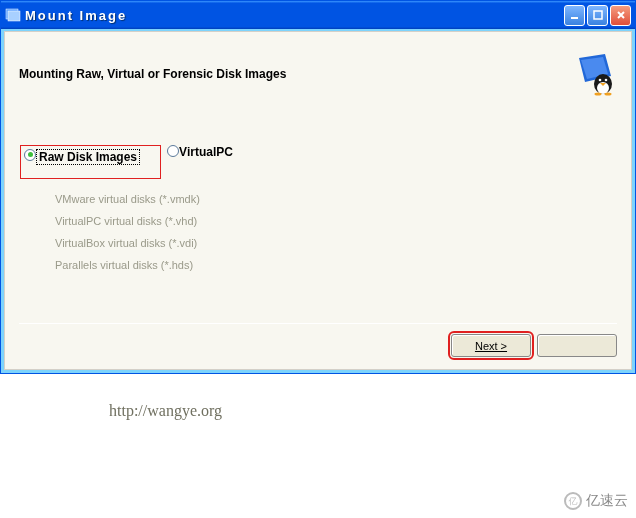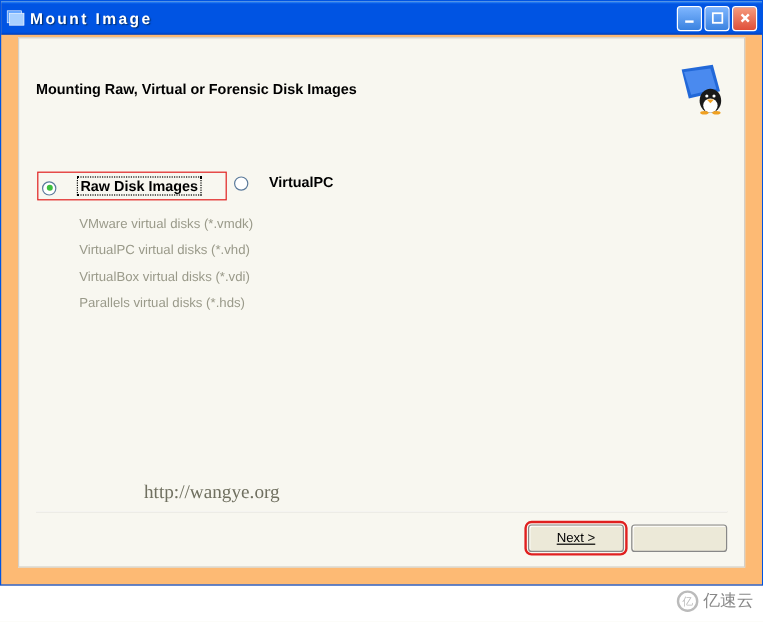--- a/index.html
+++ b/index.html
@@ -6,23 +6,23 @@
     body {
       font-family: Tahoma, sans-serif;
       font-size: 11px;
       background: #fff;
       width: 636px;
       height: 518px;
       position: relative;
     }
     .window {
       width: 636px;
-      height: 488px;
+      height: 374px;
       border: 1px solid #0054e3;
-      background: #fdba74;
+      background: #7dd3fc;
       display: flex;
       flex-direction: column;
     }
     .titlebar {
       height: 28px;
       background: linear-gradient(to bottom, #3a95ff 0%, #0054e3 8%, #0054e3 92%, #003db8 100%);
       display: flex;
       align-items: center;
       padding: 0 4px;
       color: #fff;
@@ -60,21 +60,21 @@
     }
     .ctrl-min, .ctrl-max {
       background: linear-gradient(to bottom, #7eb6ff, #3a82e0);
     }
     .ctrl-close {
       background: linear-gradient(to bottom, #f59c7e, #e04f3a);
     }
     .content {
       flex: 1;
       background: #f8f7f0;
-      margin: 14px;
+      margin: 3px;
       margin-top: 2px;
       border: 1px solid #d4d0c8;
       display: flex;
       flex-direction: column;
       position: relative;
     }
     .header-row {
       display: flex;
       align-items: center;
       justify-content: space-between;
@@ -88,23 +88,23 @@
     .penguin-icon {
       width: 44px;
       height: 44px;
       position: relative;
     }
     .options {
       padding: 20px 0 0 18px;
     }
     .radio-box {
       display: inline-flex;
-      align-items: flex-end;
-      gap: 17px;
-      padding: 3px 8px 3px 3px;
+      align-items: flex-start;
+      gap: 0;
+      padding: 3px 8px 13px 3px;
     }
     .highlight-red {
       border: 1px solid #e02020;
       margin-left: -3px;
       padding-right: 20px;
     }
     .focus-dotted {
       outline: 1px dotted #000;
       outline-offset: -1px;
       padding: 1px 3px;

